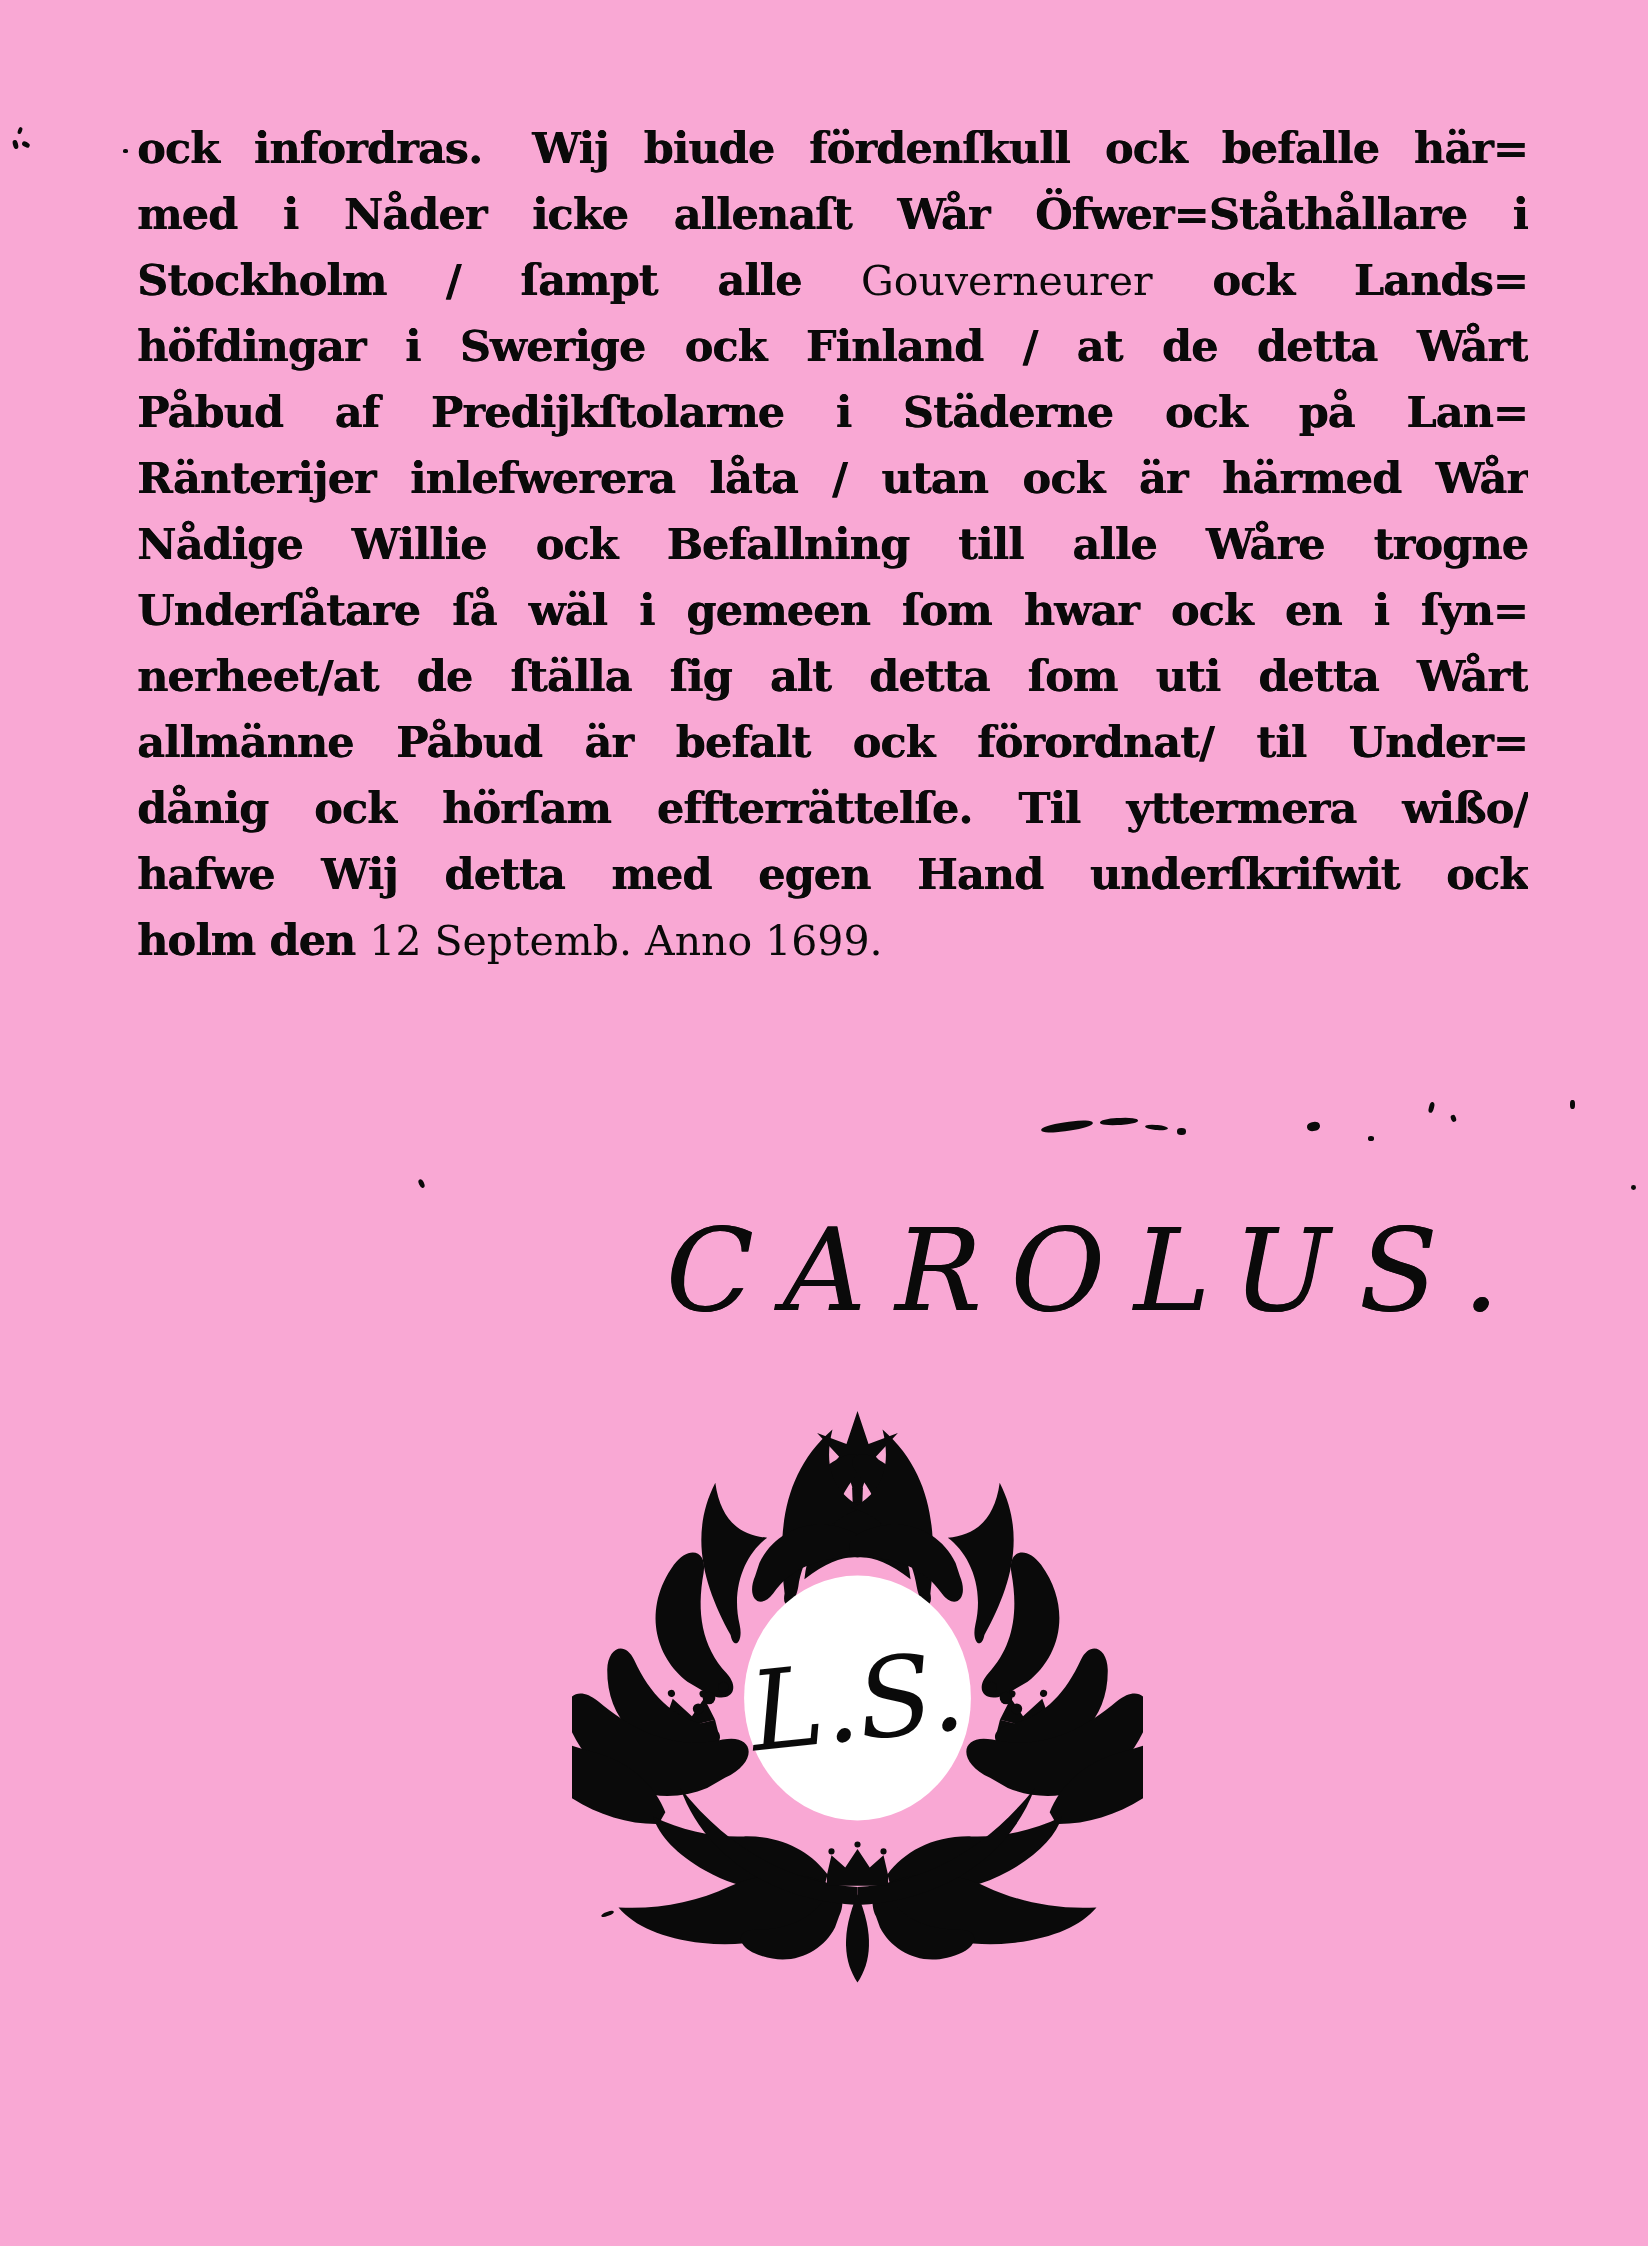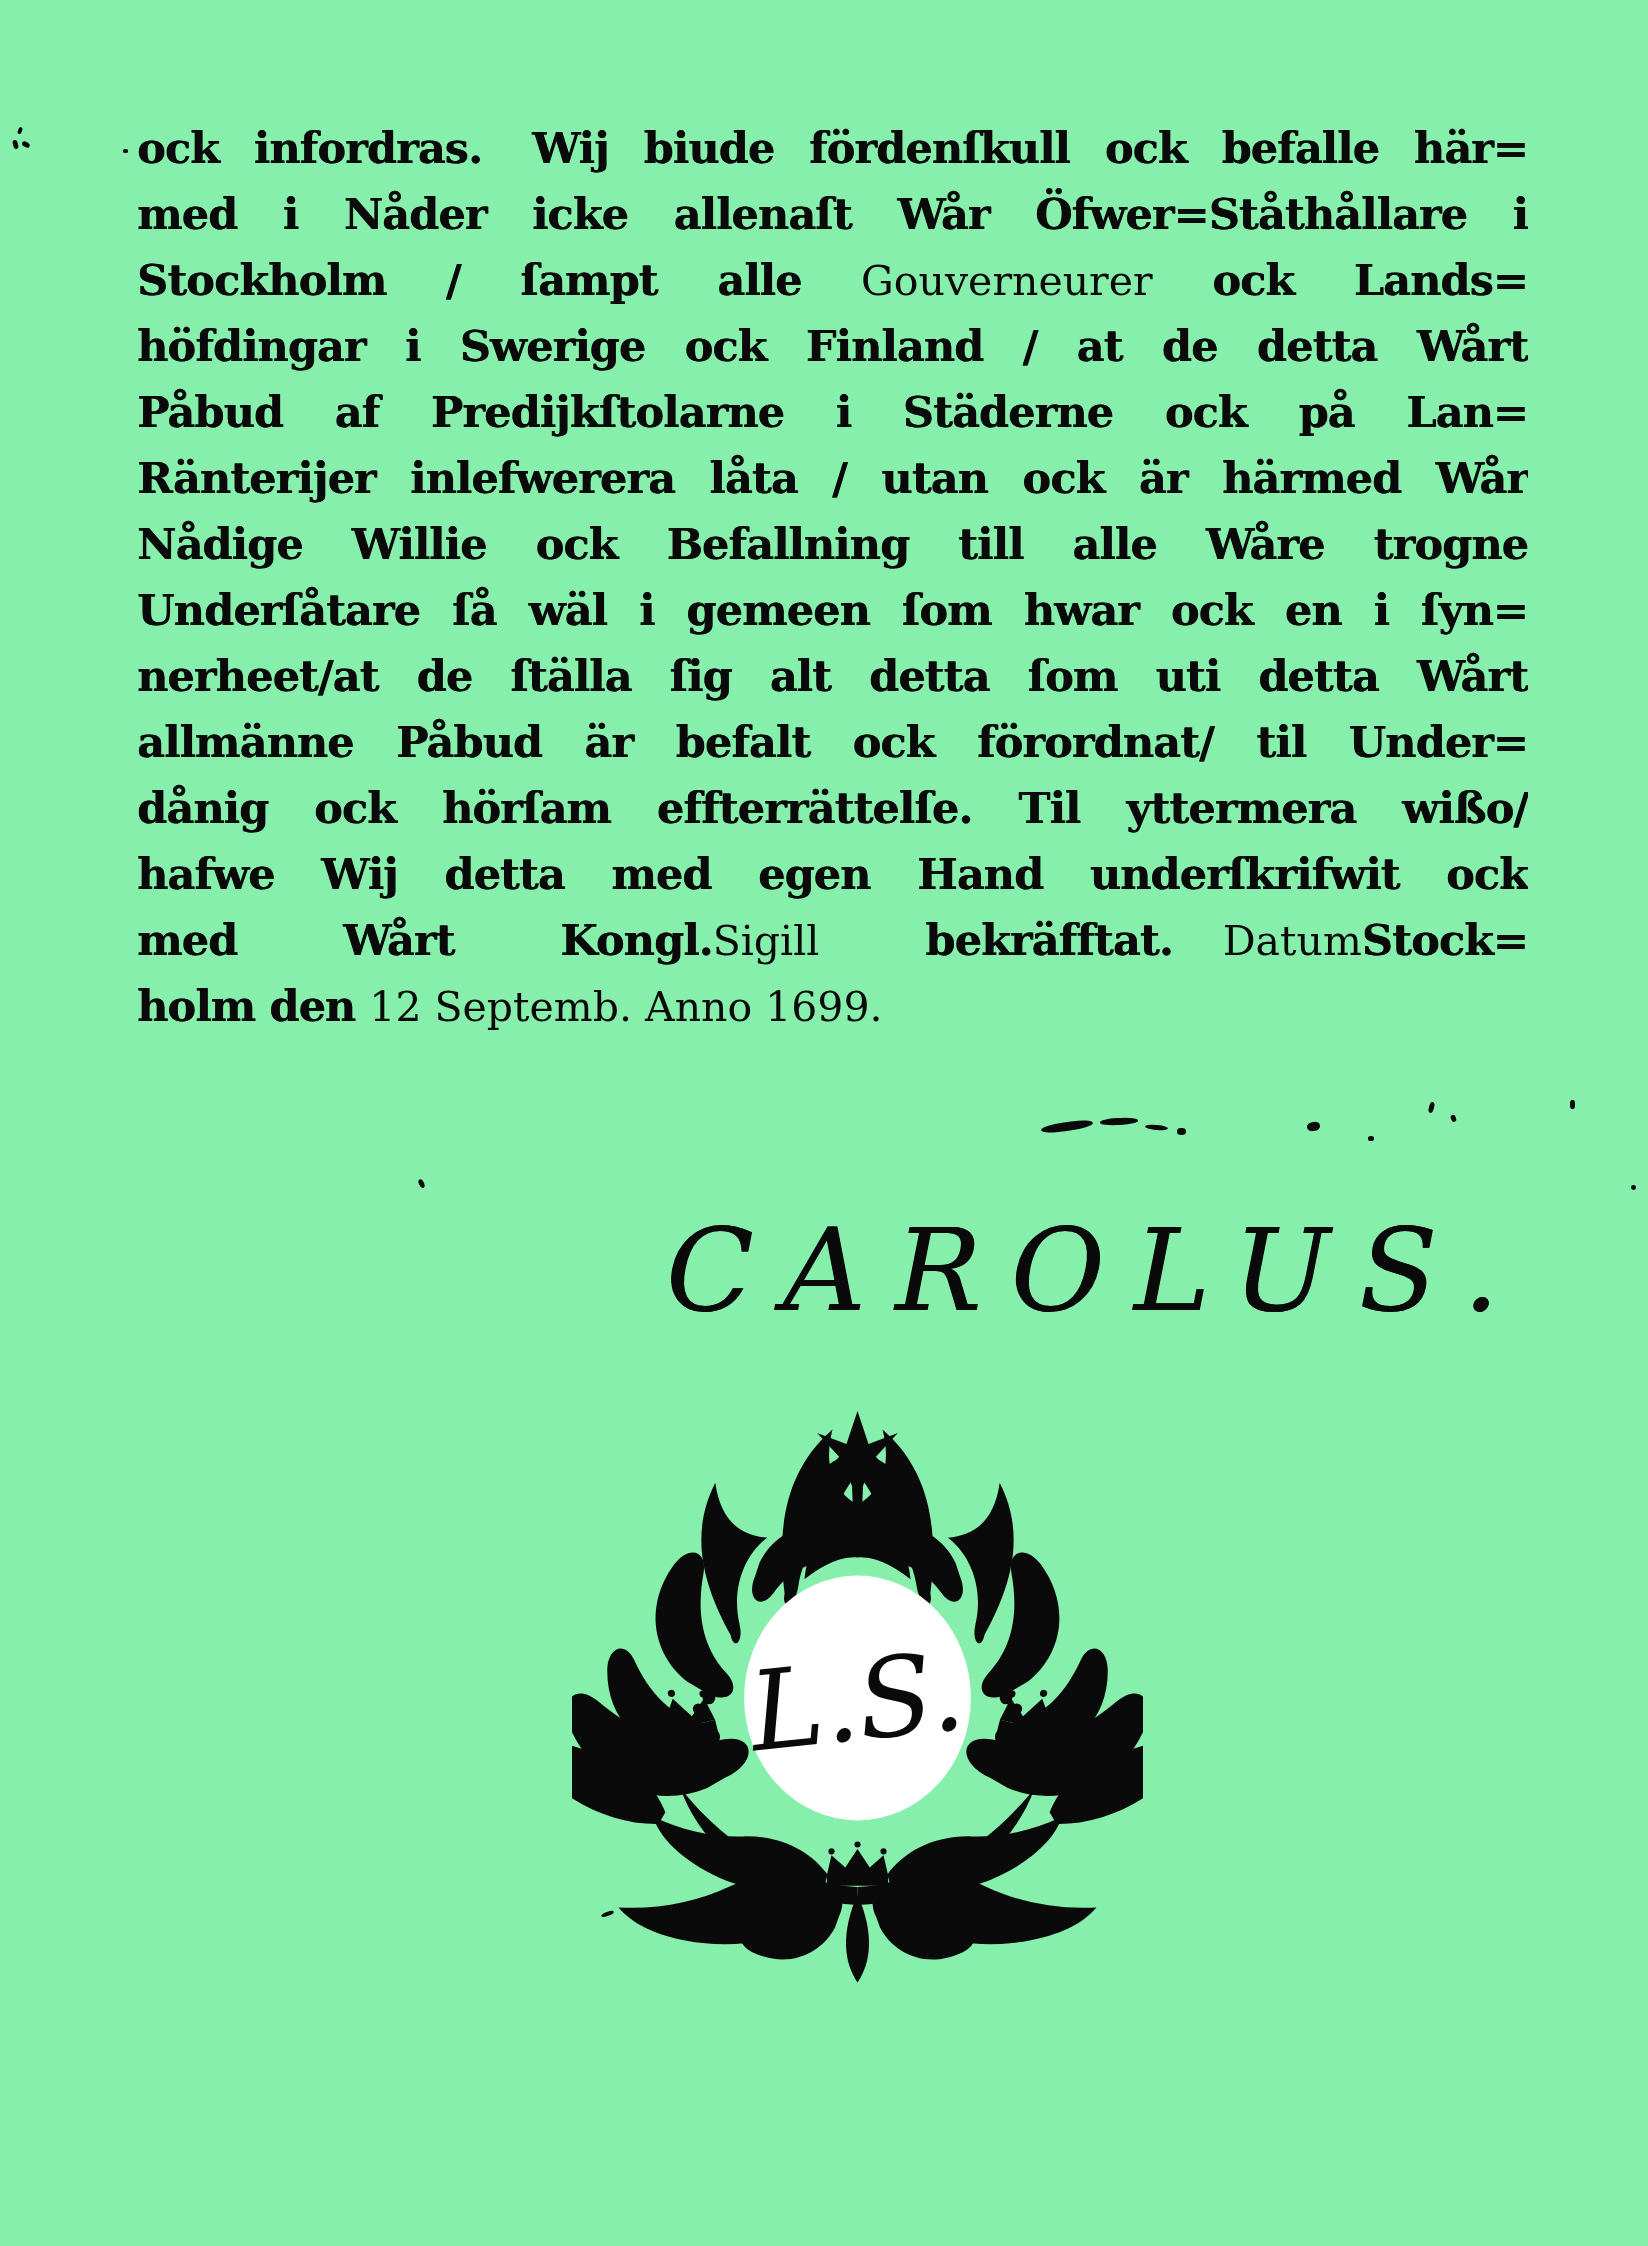--- a/index.html
+++ b/index.html
@@ -1,17 +1,17 @@
 <!DOCTYPE html>
 <html style="font-size:14.4px"><head>
 <meta charset="utf-8">
 <style>
   html,body{margin:0;padding:0;background:#fff;}
   .page{
-    position:relative;width:1649px;height:2247px;background:#86efac;overflow:hidden;
+    position:relative;width:1649px;height:2247px;background:#f9a8d4;overflow:hidden;
     font-family:"DejaVu Serif","Liberation Serif",serif;color:#0a0a0a;
   }
   .text-block{position:absolute;left:137px;top:115px;width:1391px;}
   .line{
     height:66px;line-height:66px;text-align:justify;overflow:hidden;
   }
   .line::after{content:"";display:inline-block;width:100%;height:0;}
   .line.no-justify{text-align:left;}
   .seg-f{
     font-family:"DejaVu Serif","Liberation Serif",serif;
@@ -44,21 +44,20 @@
       <div class="line"><span class="seg-f">Stockholm / ſampt alle </span><span class="seg-a">Gouverneurer</span><span class="seg-f"> ock Lands=</span></div>
       <div class="line"><span class="seg-f">höfdingar i Swerige ock Finland / at de detta Wårt</span></div>
       <div class="line"><span class="seg-f">Påbud af Predijkſtolarne i Städerne ock på Lan=</span></div>
       <div class="line"><span class="seg-f">Ränterijer inlefwerera låta / utan ock är härmed Wår</span></div>
       <div class="line"><span class="seg-f">Nådige Willie ock Befallning till alle Wåre trogne</span></div>
       <div class="line"><span class="seg-f">Underſåtare ſå wäl i gemeen ſom hwar ock en i ſyn=</span></div>
       <div class="line"><span class="seg-f">nerheet/at de ſtälla ſig alt detta ſom uti detta Wårt</span></div>
       <div class="line"><span class="seg-f">allmänne Påbud är befalt ock förordnat/ til Under=</span></div>
       <div class="line"><span class="seg-f">dånig ock hörſam effterrättelſe. Til yttermera wißo/</span></div>
       <div class="line"><span class="seg-f">hafwe Wij detta med egen Hand underſkrifwit ock</span></div>
-      <div class="line"><span class="seg-f">med Wårt Kongl.</span><span class="seg-a">Sigill</span><span class="seg-f"> bekräfftat.</span><span class="gap" style="width: 50px;"></span><span class="seg-a">Datum</span><span class="seg-f">Stock=</span></div>
       <div class="line no-justify"><span class="seg-f">holm den </span><span class="seg-a">12 Septemb. Anno 1699.</span></div>
     </div>
 
   <div class="signature">CAROLUS.</div>
 
   <div class="seal-wrap">
     <svg viewBox="0 0 634 660" width="571" height="594">
       <defs>
         <path id="leaf" d="M0,0 C4,-30 30,-56 70,-52 C88,-50 92,-36 76,-30 C48,-20 28,-4 20,22 C14,40 -2,34 0,12 Z"></path>
         <path id="plume" d="M0,0 C-4,-34 -2,-70 28,-96 C22,-72 30,-58 46,-50 C30,-46 12,-30 8,-4 C6,8 -2,10 0,0 Z"></path>

